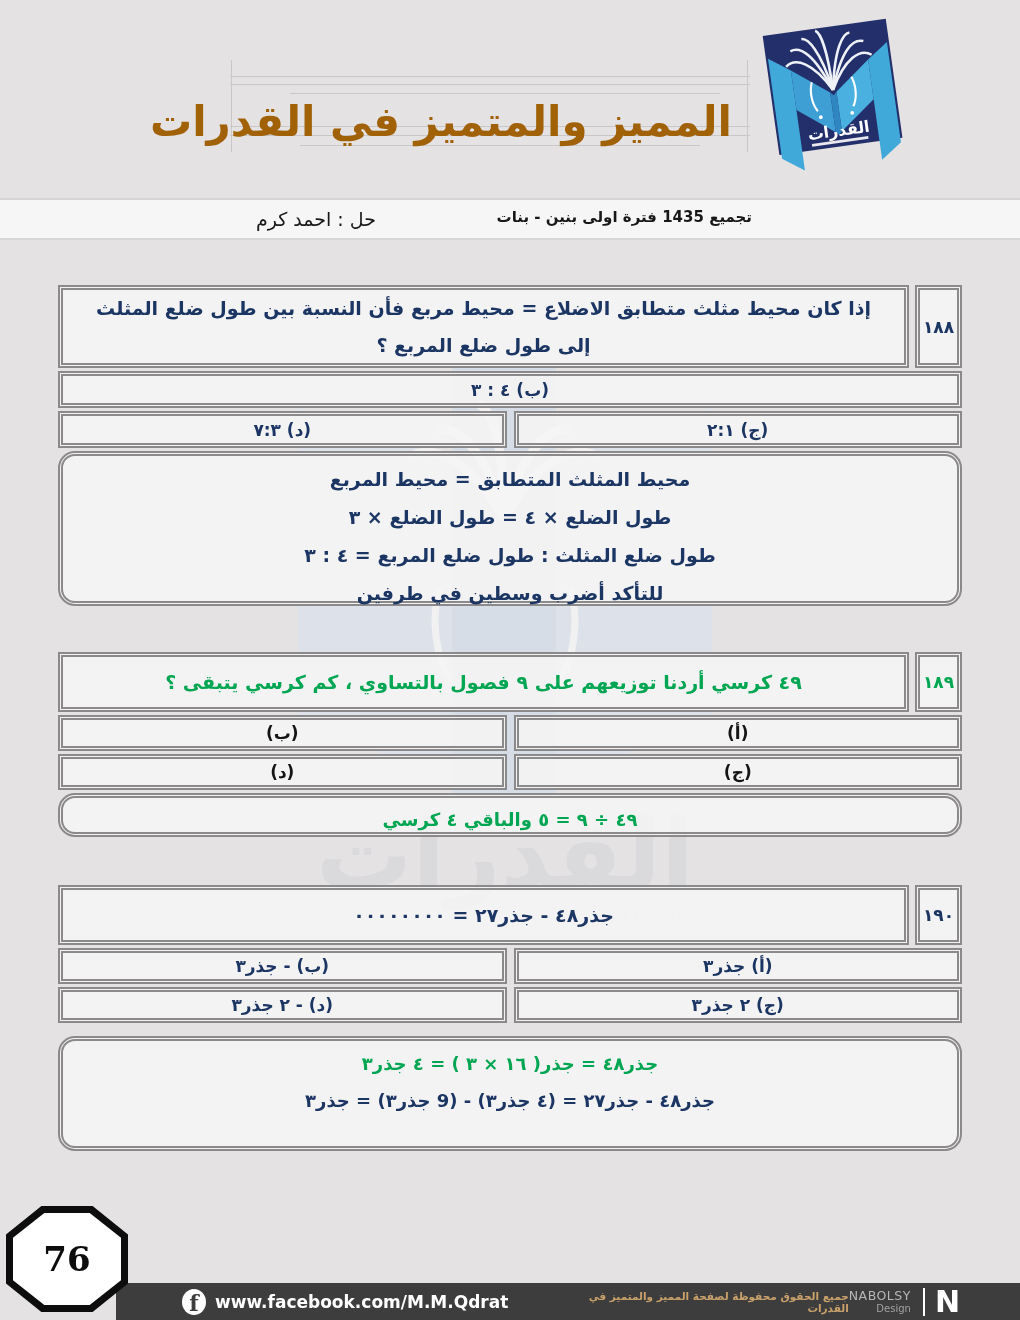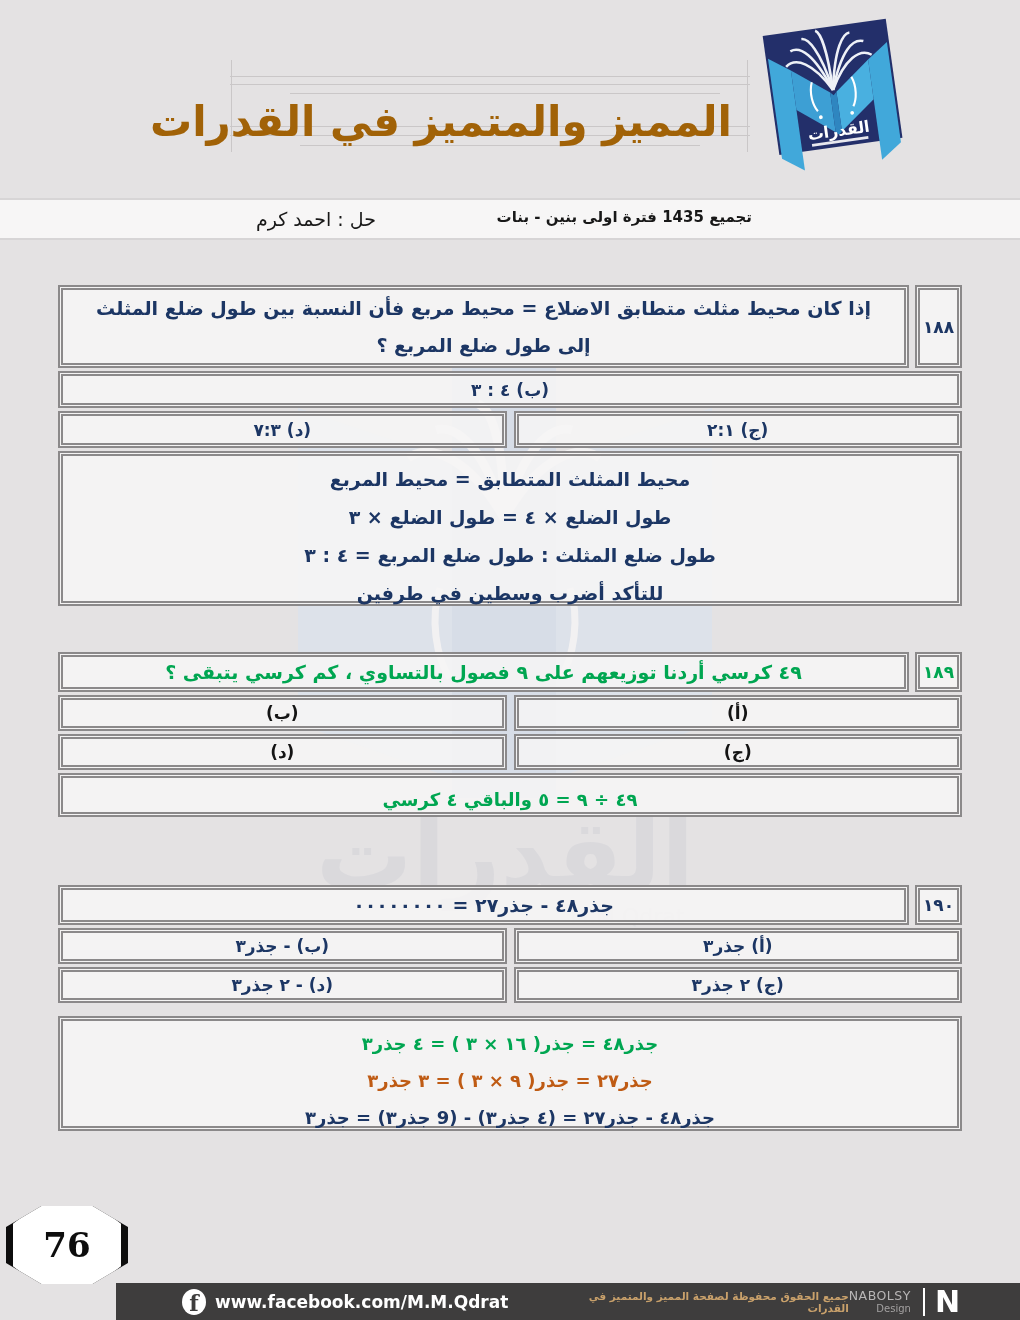--- a/index.html
+++ b/index.html
@@ -35,36 +35,36 @@
   .cell {
     background:rgba(246,245,245,.87);
     border:5px double #8b898a;
     display:flex; align-items:center; justify-content:center;
     text-align:center;
   }
   .qtext { flex:1; }
   .qnum  { width:47px; font-size:17px; font-weight:bold; }
   .optrow { display:flex; column-gap:7px; margin-bottom:3px; }
   .opt { flex:1; font-size:17px; font-weight:bold; }
-  .solution { display:block; padding:4px 10px; }
+  .solution { display:block; padding:4px 10px;border-radius:17px; }
   .solution div { font-weight:bold; }
   .navy   { color:#1c3664; }
   .green  { color:#00a651; }
   .orange { color:#bf5b14; }
   .black  { color:#141414; }
   .q-text-font { font-size:19px; font-weight:bold; line-height:1.9; padding:0 30px; }
-  .h83  { height:83px; }  .h47 { height:40px; }
+  .h83  { height:83px; }  .h47 { height:60px; }
   .h37  { height:37px; }  .h36 { height:36px; }
   .h155 { height:155px; } .h44 { height:44px; } .h115 { height:115px;margin-top:13px; }
   .sol-line-38 { line-height:38px; font-size:19px; }
   .sol-line-37 { line-height:37px; font-size:18px; }
   .sol-line-36 { line-height:36px; font-size:18px; }
   
   .octagon {
-    position:absolute; left:6px; top:1206px; width:122px; height:78px; z-index:5;
+    position:absolute; left:6px; top:1206px; width:122px; height:106px; z-index:5;
     background:#0d0d0d;
     clip-path:polygon(29% 0,71% 0,100% 27%,100% 73%,71% 100%,29% 100%,0 73%,0 27%);
     display:flex; align-items:center; justify-content:center;
   }
   .octagon-inner {
     width:108px; height:92px; background:#ffffff;
     clip-path:polygon(29% 0,71% 0,100% 27%,100% 73%,71% 100%,29% 100%,0 73%,0 27%);
     display:flex; align-items:center; justify-content:center;
   }
   .octagon-inner span {
@@ -203,21 +203,20 @@
       <div class="cell opt h36 navy">(أ) جذر٣</div>
       <div class="cell opt h36 navy">(ب) - جذر٣</div>
     </div>
     <div class="optrow">
       <div class="cell opt h36 navy">(ج) ٢ جذر٣</div>
       <div class="cell opt h36 navy">(د) - ٢ جذر٣</div>
     </div>
     <div class="cell solution h115">
       <div style="width:100%">
         <div class="green  sol-line-37">جذر٤٨ = جذر( ١٦ × ٣ ) = ٤ جذر٣</div>
-        <div class="orange sol-line-37">جذر٢٧ = جذر( ٩ × ٣ ) = ٣ جذر٣</div>
         <div class="navy   sol-line-37">جذر٤٨ - جذر٢٧ = (٤ جذر٣) - (9 جذر٣) = جذر٣</div>
       </div>
     </div>
   </div>
 
   <div class="octagon">
     <div class="octagon-inner">
       <span>76</span>
     </div>
   </div>

